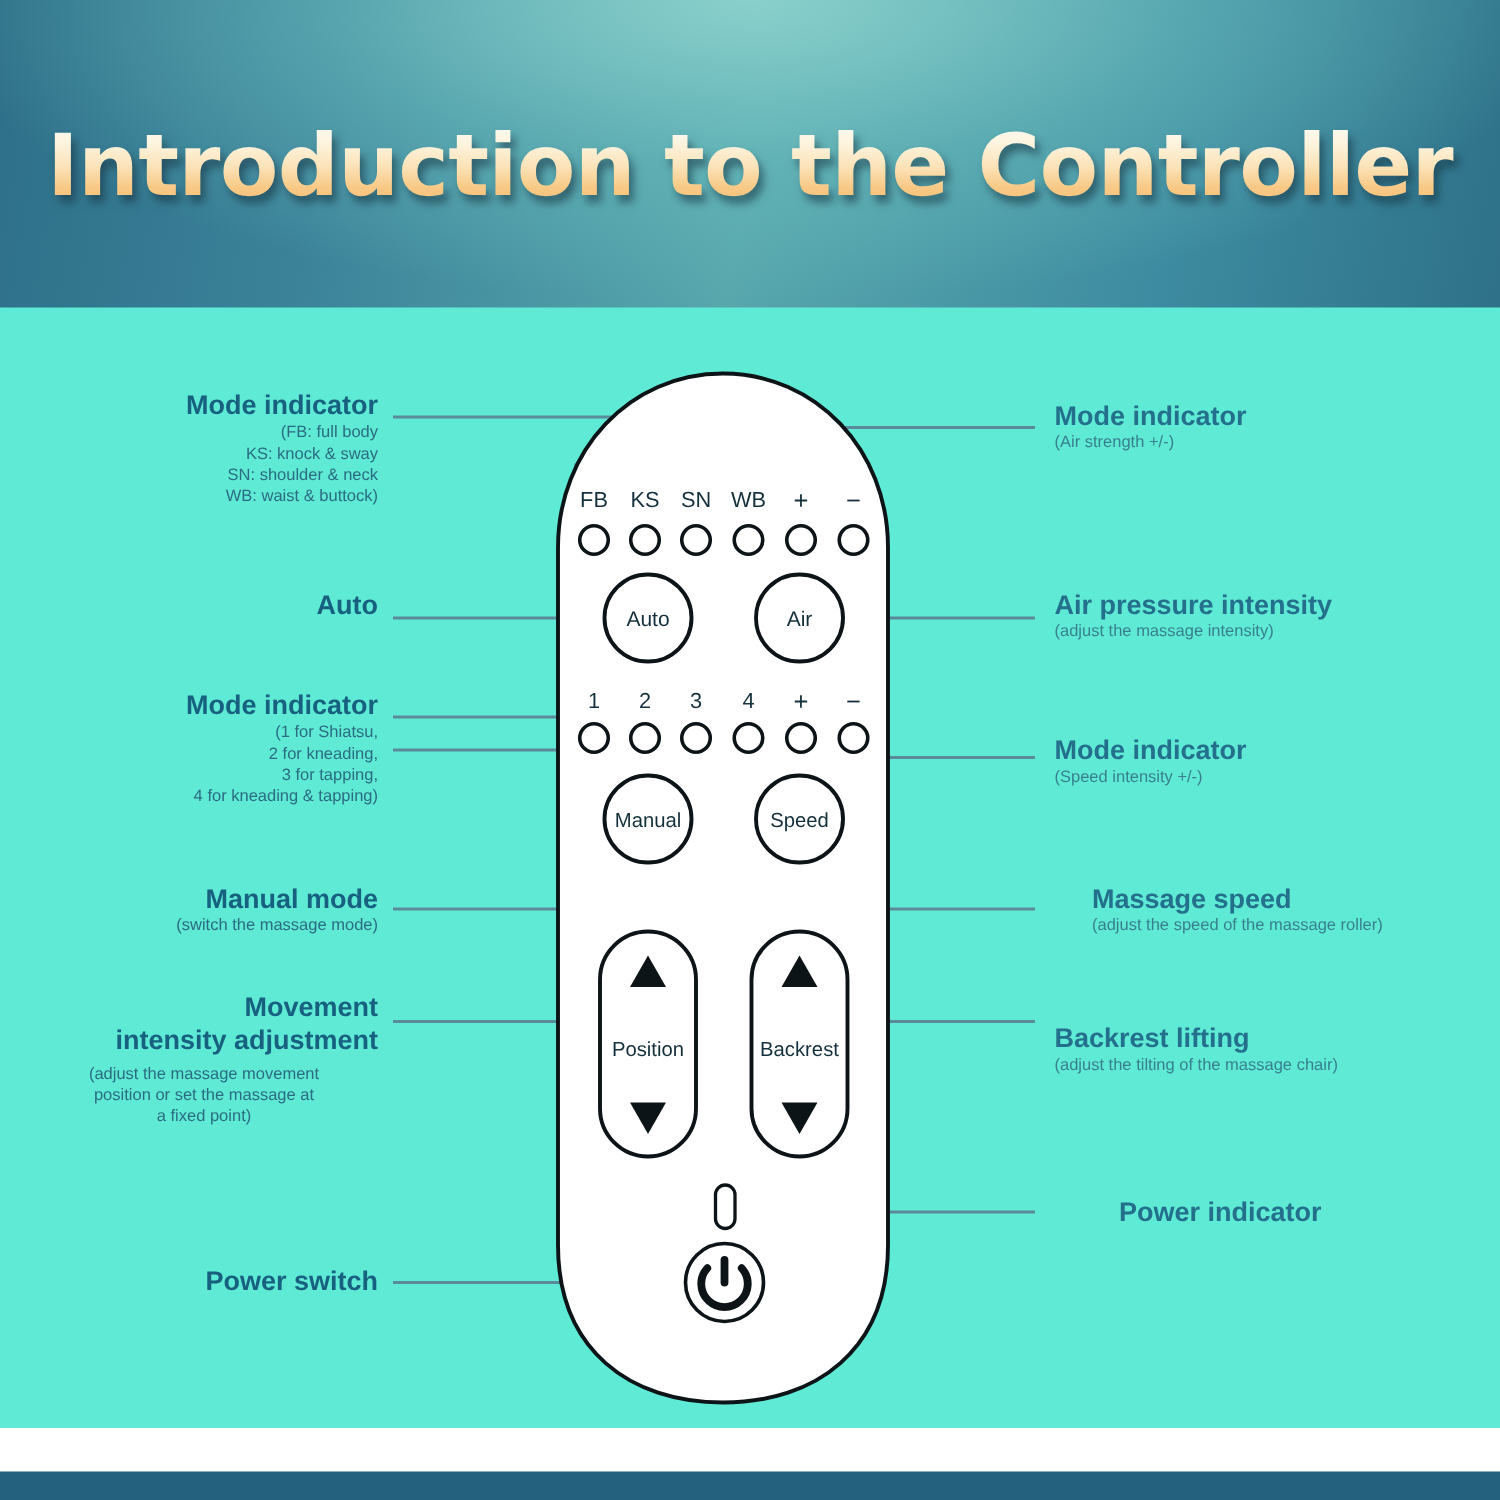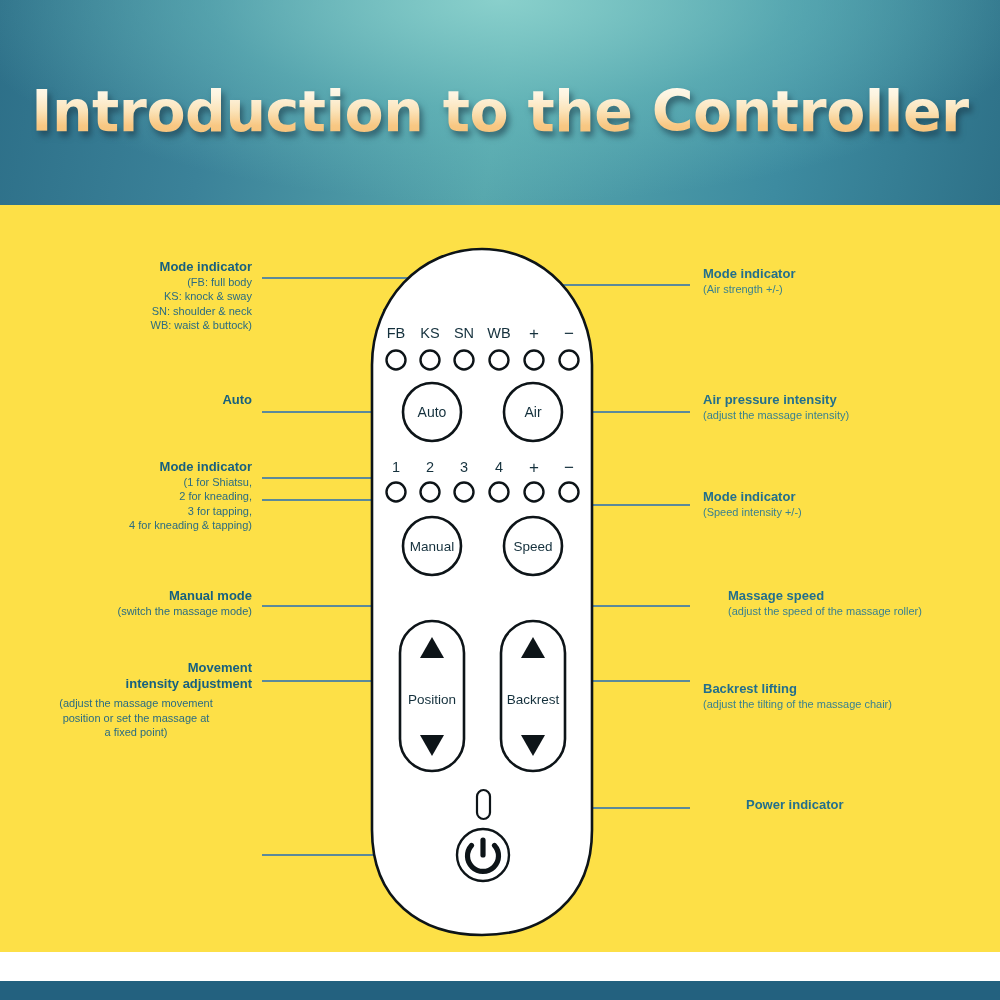--- a/index.html
+++ b/index.html
@@ -5,21 +5,21 @@
   html, body {
     margin: 0; padding: 0;
     width: 1000px; height: 1000px;
     overflow: hidden;
     background: #ffffff;
     font-family: "Liberation Sans", sans-serif;
   }
   #page {
     position: relative;
     width: 1000px; height: 952px;
-    background: #fde047;
+    background: #5eead4;
   }
 
   
   #header {
     position: absolute; left: 0; top: 0;
     width: 1000px; height: 205px;
     background:
       radial-gradient(ellipse 700px 260px at 50% 0%,
         rgba(140,210,205,0.95) 0%,
         rgba(106,188,189,0.55) 42%,
@@ -63,21 +63,21 @@
 
   
   #art {
     position: absolute; left: 0; top: 0;
     width: 1000px; height: 1000px;
   }
 
   
   .anno { position: absolute; }
   .anno .title {
-    font-size: 13px;
+    font-size: 18px;
     font-weight: bold;
     color: #1f6184;
     line-height: 1.24;
     white-space: nowrap;
   }
   .anno .sub {
     font-size: 11px;
     color: #2a6e86;
     line-height: 1.30;
   }
@@ -245,20 +245,23 @@
   <div class="anno left" style="left:20px; top:660px; width:232px;">
     <div class="title">Movement</div>
     <div class="title">intensity adjustment</div>
     <div class="anno left-free" style="position:relative; margin-top:4px;">
       <div class="sub nowrap">(adjust the massage movement</div>
       <div class="sub nowrap">position or set the massage at</div>
       <div class="sub nowrap">a fixed point)</div>
     </div>
   </div>
 
+  <div class="anno left" style="left:20px; top:843px; width:232px;">
+    <div class="title">Power switch</div>
+  </div>
 
   <div class="anno right" style="left:703px; top:266px; width:290px;">
     <div class="title">Mode indicator</div>
     <div class="sub nowrap">(Air strength +/-)</div>
   </div>
 
   <div class="anno right" style="left:703px; top:392px; width:295px;">
     <div class="title">Air pressure intensity</div>
     <div class="sub nowrap">(adjust the massage intensity)</div>
   </div>

